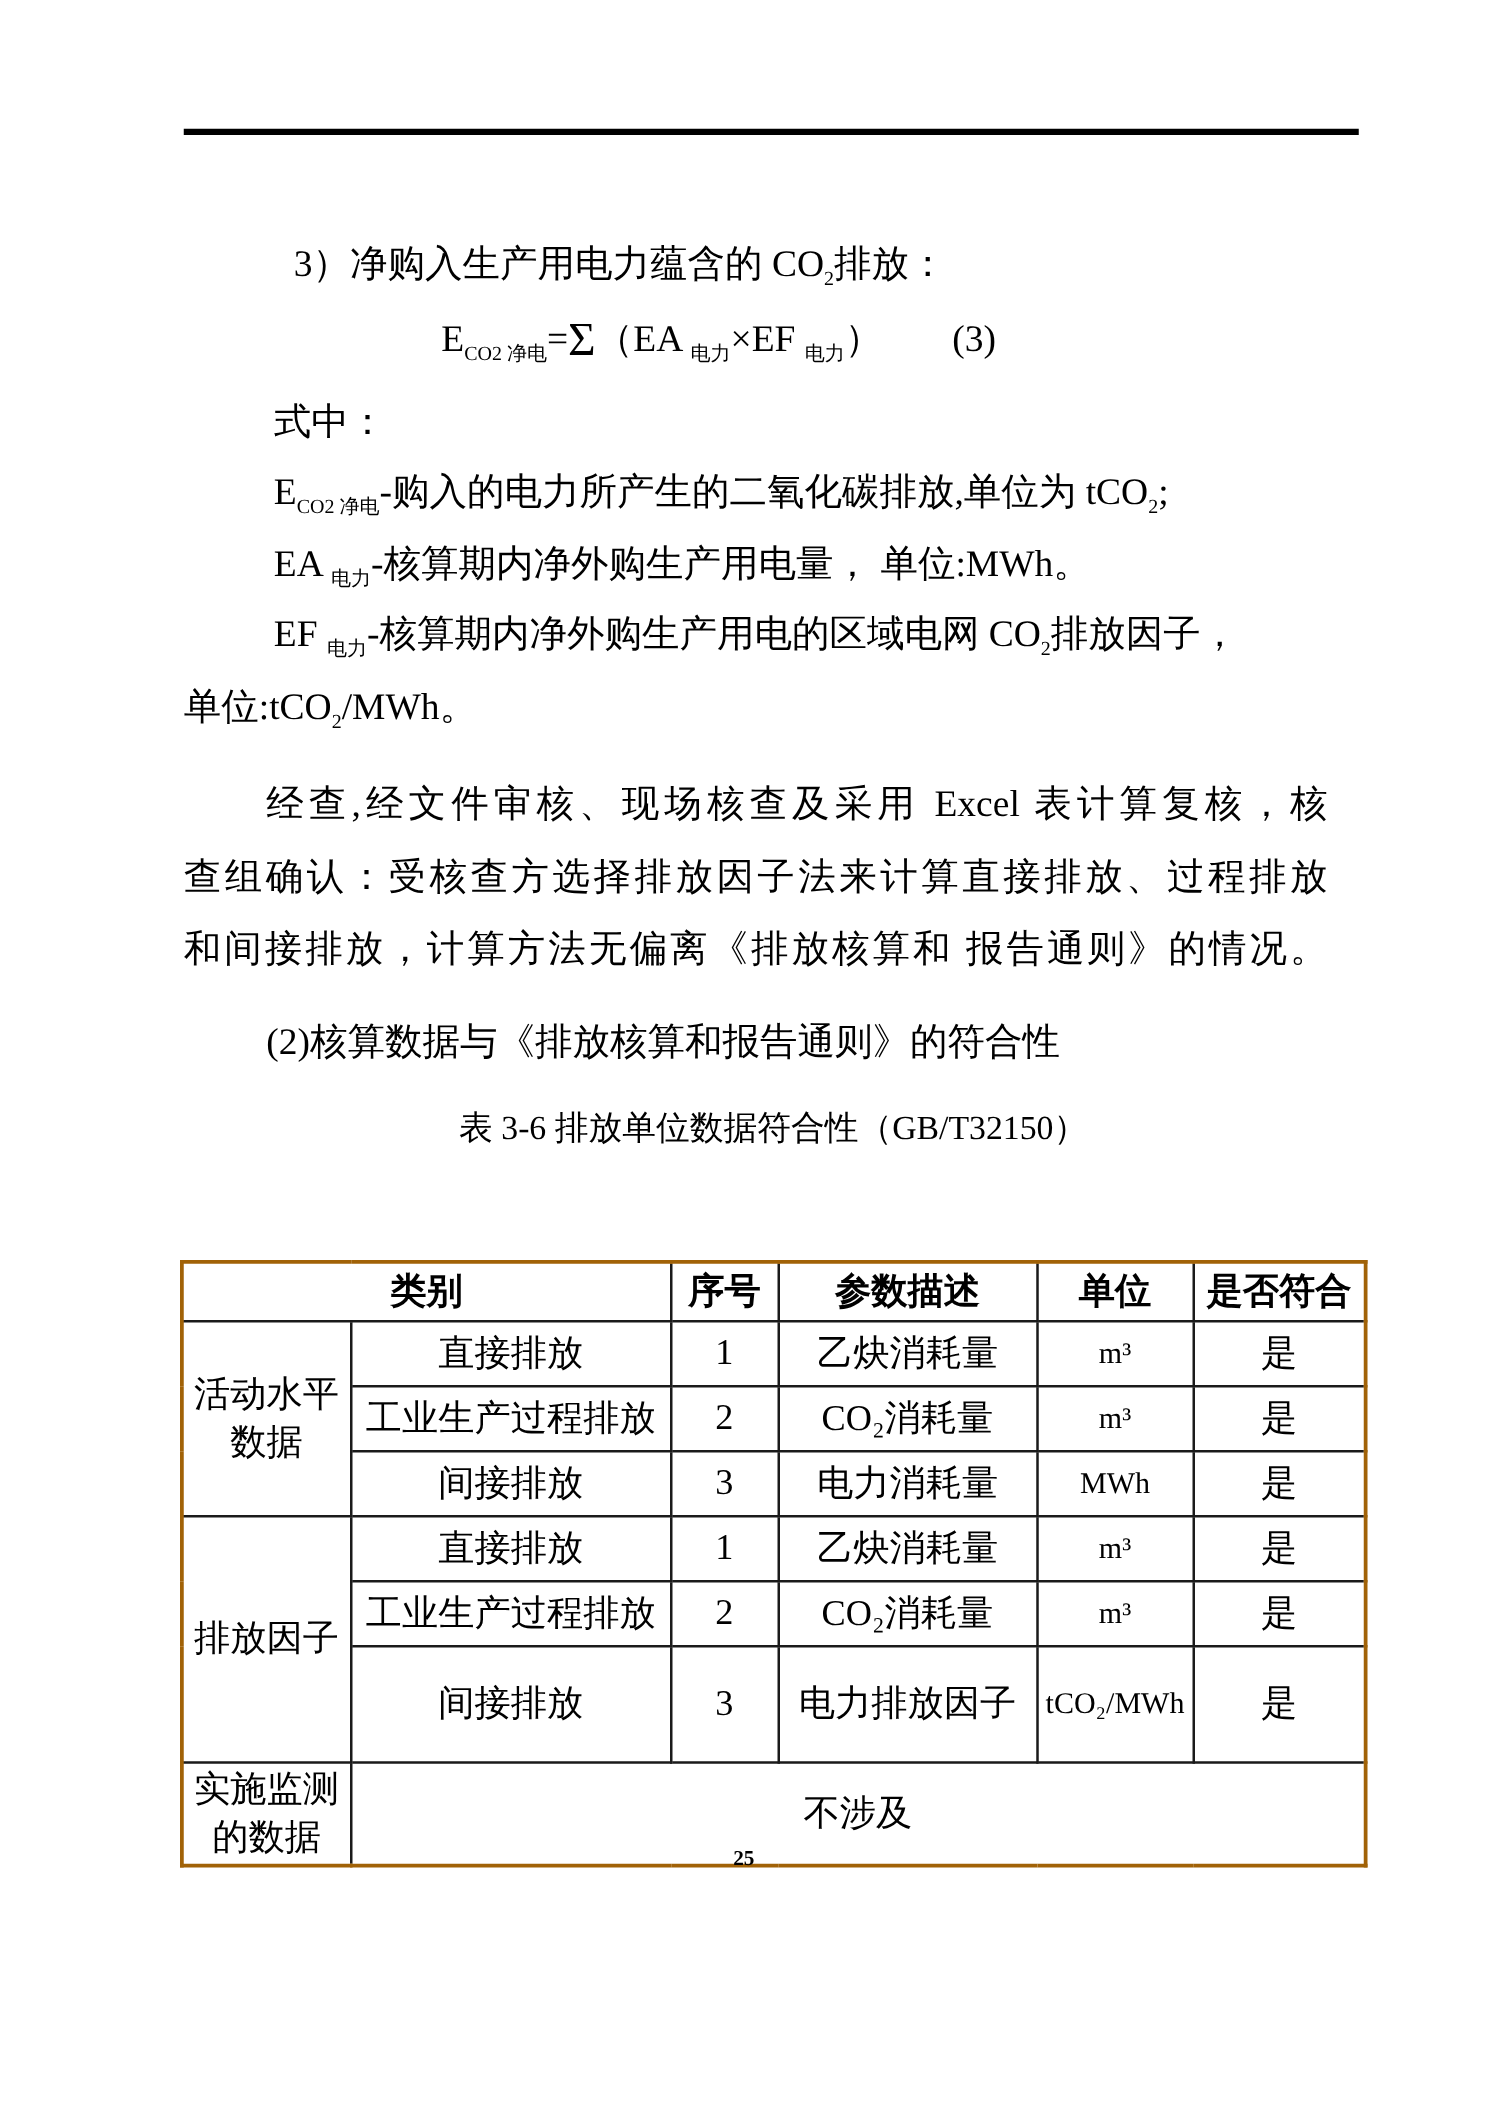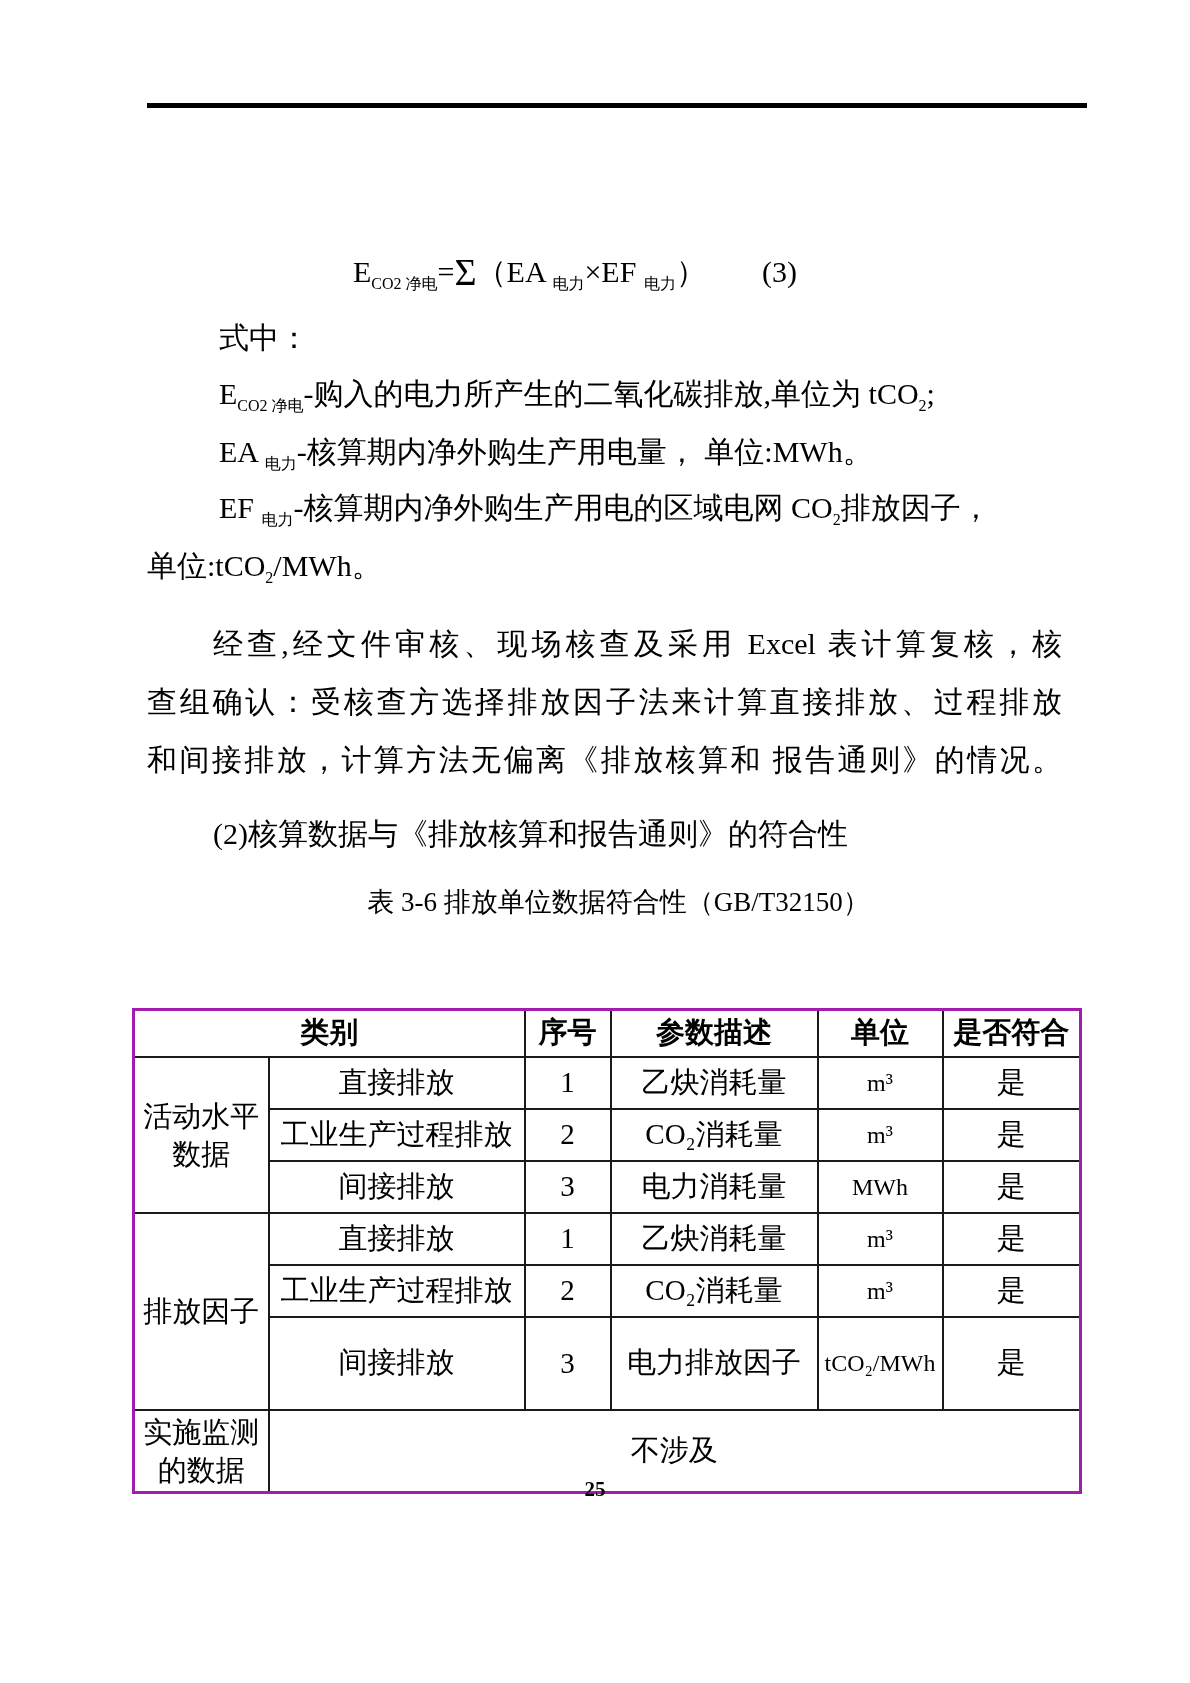--- a/index.html
+++ b/index.html
@@ -38,26 +38,26 @@
     font-size: 16px;
     line-height: 0;
     vertical-align: -7px;
   }
   .sigma { font-size: 38px; line-height: 0; vertical-align: -3px; }
   .eqnum { margin-left: 56px; }
   .caption { text-align: center; font-size: 27px; }
   
   table.cmp {
     position: absolute;
-    left: 132px; top: 1008px;
+    left: 144px; top: 1008px;
     width: 947px;
     border-collapse: collapse;
     table-layout: fixed;
     font-size: 29px;
-    border: 3px solid #a21caf;
+    border: 3px solid #a16207;
   }
   table.cmp th, table.cmp td {
     border: 2px solid #1a1a1a;
     padding: 2px 4px;
     vertical-align: middle;
     text-align: center;
     overflow: hidden;
   }
   table.cmp th { font-weight: bold; }
   th.h-cat { text-align: center; padding-right: 146px; }
@@ -67,31 +67,34 @@
   td.c-note { text-align: left; padding-left: 14px; }
   tr.h-head { height: 47px; }
   tr.h-row  { height: 52px; }
   tr.h-tall { height: 93px; }
   tr.h-last { height: 72px; }
   .pagenum {
     position: absolute;
     left: 0; top: 1477px;
     width: 1190px;
     text-align: center;
-    font-size: 21px;
+    font-size: 17px;
     font-weight: bold;
   }
 </style>
 </head>
 <body>
 
 <div class="page">
 
   <div class="rule"></div>
 
+  <div class="abs txt indent1" style="top:192px">
+    <span>3）净购入生产用电力蕴含的 CO</span><sub class="s">2</sub><span>排放：</span>
+  </div>
 
   <div class="abs txt" style="top:252px; padding-left:206px">
     <span>E</span><sub class="s">CO2 净电</sub><span>=</span><span class="sigma">Σ</span><span>（EA</span> <sub class="s">电力</sub><span>×EF</span> <sub class="s">电力</sub><span>）</span><span class="eqnum">(3)</span>
   </div>
 
   <div class="abs txt indent2" style="top:318px">式中：</div>
 
   <div class="abs txt indent2" style="top:374px">
     <span>E</span><sub class="s">CO2 净电</sub><span>-购入的电力所产生的二氧化碳排放,单位为 tCO</span><sub class="s">2</sub><span>;</span>
   </div>

